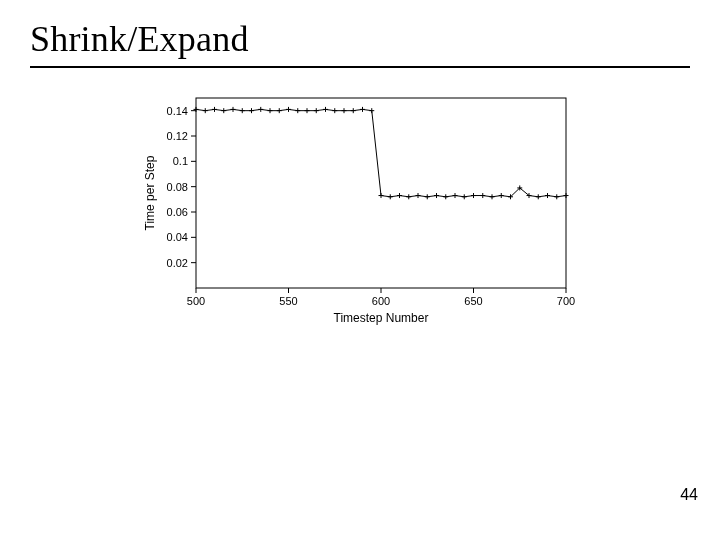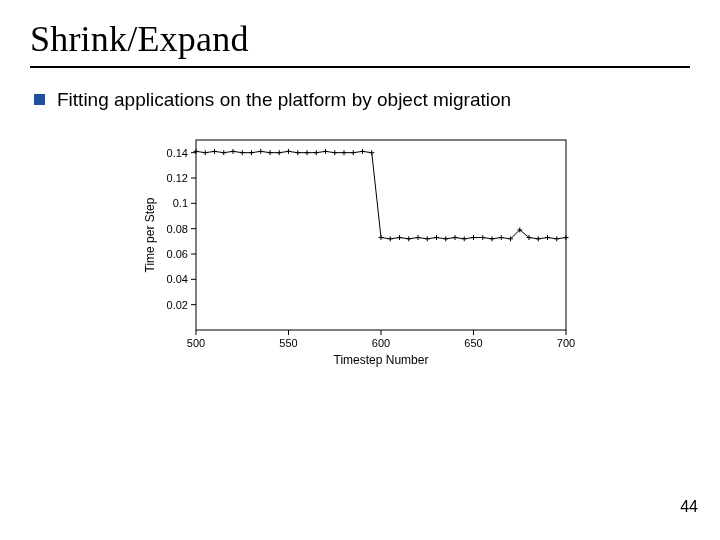--- a/index.html
+++ b/index.html
@@ -63,37 +63,33 @@
   }
   .caption {
     text-align: center;
     font-size: 12px;
     line-height: 1.25;
     margin-top: 10px;
   }
   .pagenum {
     position: absolute;
     right: 22px;
-    bottom: 8px;
+    bottom: 20px;
     font-size: 16px;
   }
 </style>
 </head>
 <body>
 
 <div class="slide">
 
   <h1 class="title">Shrink/Expand</h1>
   <div class="underline"></div>
 
   <div class="bullets">
-    <div class="bullet">
-      <span class="sq"></span>
-      <span class="txt">Fitting applications on the platform by object migration</span>
-    </div>
   </div>
 
   <div class="chart-wrap">
     <svg id="chart" class="chart-svg" width="440" height="240">
         <rect x="56" y="10" width="370" height="190" fill="none" stroke="#000" stroke-width="1"></rect>
         <line x1="56" y1="200" x2="56" y2="205" stroke="#000"></line>
         <text x="56" y="217" text-anchor="middle" font-size="11" font-family="Arial" fill="#000">500</text>
         <line x1="148.5" y1="200" x2="148.5" y2="205" stroke="#000"></line>
         <text x="148.5" y="217" text-anchor="middle" font-size="11" font-family="Arial" fill="#000">550</text>
         <line x1="241" y1="200" x2="241" y2="205" stroke="#000"></line>

